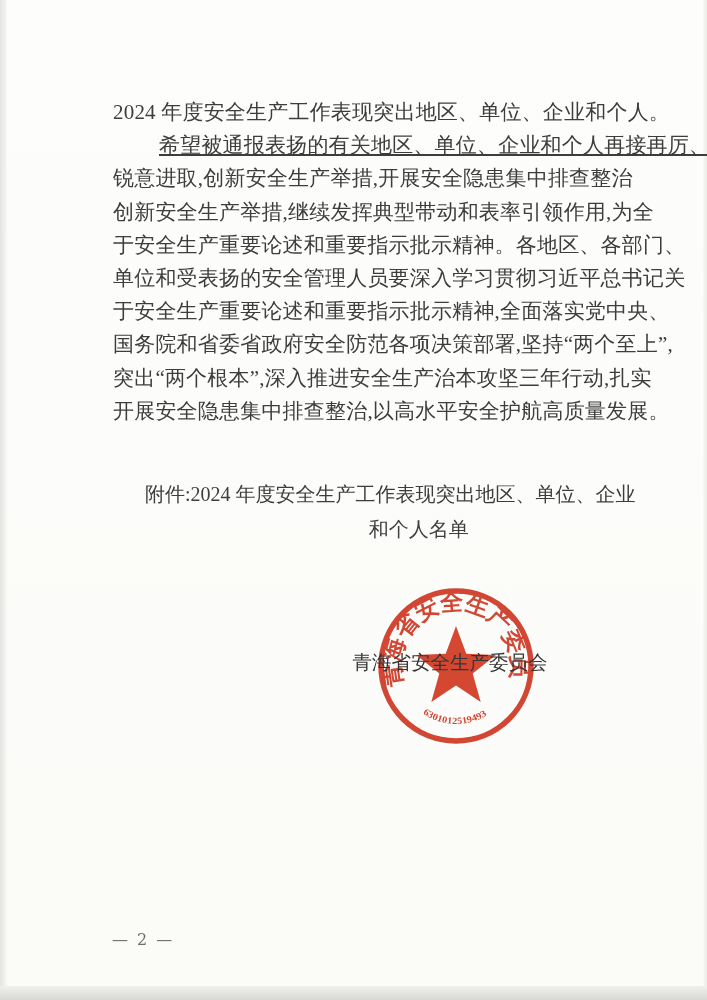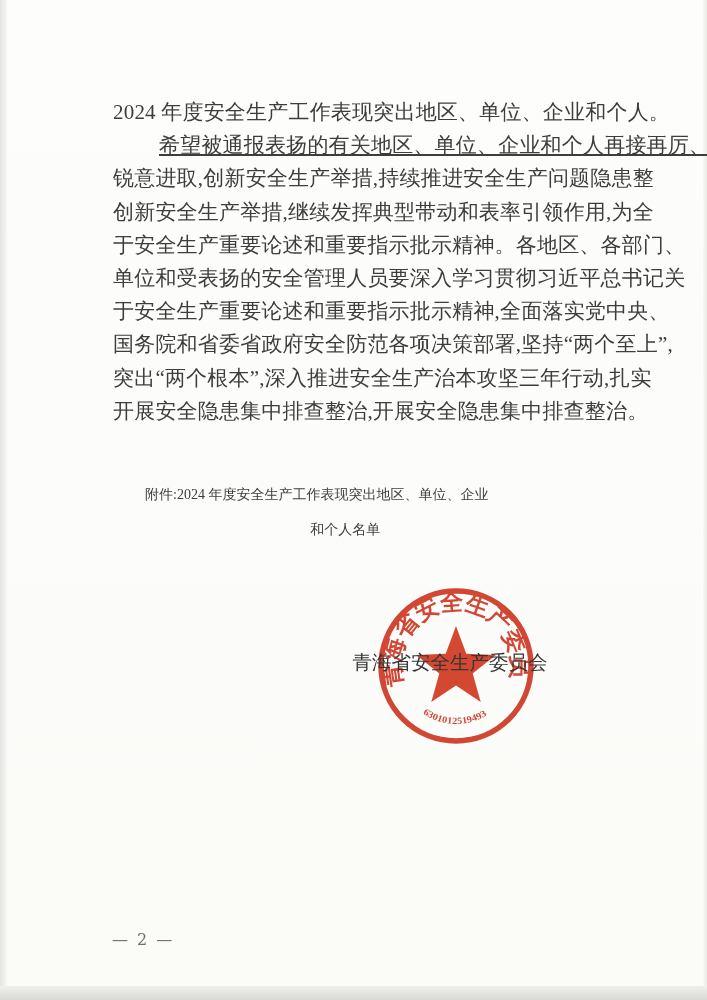--- a/index.html
+++ b/index.html
@@ -15,21 +15,21 @@
                 background:linear-gradient(270deg,#e9e9e6,#f9f9f7); }
   .edge-bottom{ position:absolute; left:0; bottom:0; width:100%; height:14px;
                 background:linear-gradient(#f0f0ed,#d7d7d3); }
 
   .body-block { position:absolute; left:113px; top:96px; width:560px; }
   .bline { height:33.2px; line-height:33.2px; font-size:21px;
            white-space:nowrap; letter-spacing:0.2px; }
   .indent { padding-left:46px;text-decoration:underline; }
 
   .attach-block { position:absolute; left:145px; top:477px; }
-  .aline { height:35px; line-height:35px; font-size:14px; white-space:nowrap; }
+  .aline { height:35px; line-height:35px; font-size:20px; white-space:nowrap; }
   .aline2 { padding-left:57px;text-align:center; }
 
   .seal { position:absolute; left:371px; top:581px; width:170px; height:170px;
           opacity:0.93; }
   .seal svg { filter:blur(0.35px); }
   .seal text { font-family:"Liberation Serif","DejaVu Serif",serif; font-weight:bold; }
 
   .sig-org  { position:absolute; left:340px; top:649px; width:220px; text-align:center;
               font-size:19.5px; white-space:nowrap; color:#353535; }
   .sig-date { position:absolute; left:336px; top:685px; width:220px; text-align:center;
@@ -43,28 +43,28 @@
 <body>
 
 <div class="page">
   <div class="edge-left"></div>
   <div class="edge-right"></div>
   <div class="edge-bottom"></div>
 
   <div class="body-block">
     <div class="bline">2024 年度安全生产工作表现突出地区、单位、企业和个人。</div>
     <div class="bline indent">希望被通报表扬的有关地区、单位、企业和个人再接再厉、</div>
-    <div class="bline">锐意进取,创新安全生产举措,持续推进安全生产问题隐患整</div>
+    <div class="bline">锐意进取,创新安全生产举措,开展安全隐患集中排查整治</div>
     <div class="bline">创新安全生产举措,继续发挥典型带动和表率引领作用,为全</div>
     <div class="bline">于安全生产重要论述和重要指示批示精神。各地区、各部门、</div>
     <div class="bline">单位和受表扬的安全管理人员要深入学习贯彻习近平总书记关</div>
     <div class="bline">于安全生产重要论述和重要指示批示精神,全面落实党中央、</div>
     <div class="bline">国务院和省委省政府安全防范各项决策部署,坚持“两个至上”,</div>
     <div class="bline">突出“两个根本”,深入推进安全生产治本攻坚三年行动,扎实</div>
-    <div class="bline">开展安全隐患集中排查整治,开展安全隐患集中排查整治。</div>
+    <div class="bline">开展安全隐患集中排查整治,以高水平安全护航高质量发展。</div>
   </div>
 
   <div class="attach-block">
     <div class="aline">附件:2024 年度安全生产工作表现突出地区、单位、企业</div>
     <div class="aline aline2">和个人名单</div>
   </div>
 
   <div class="seal">
     <svg viewBox="0 0 170 170" width="170" height="170">
       <defs>

